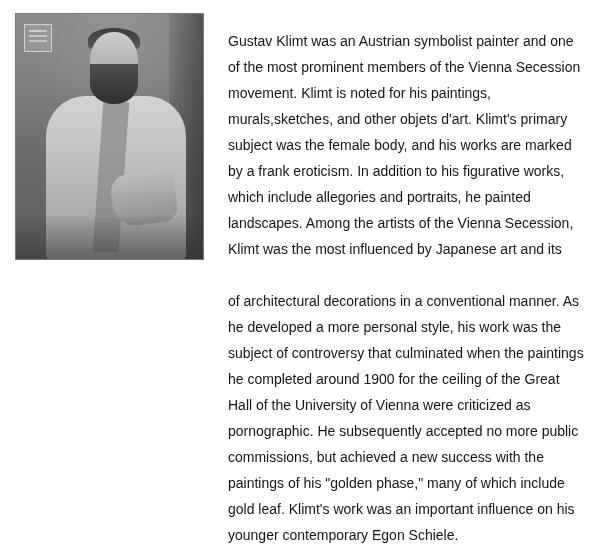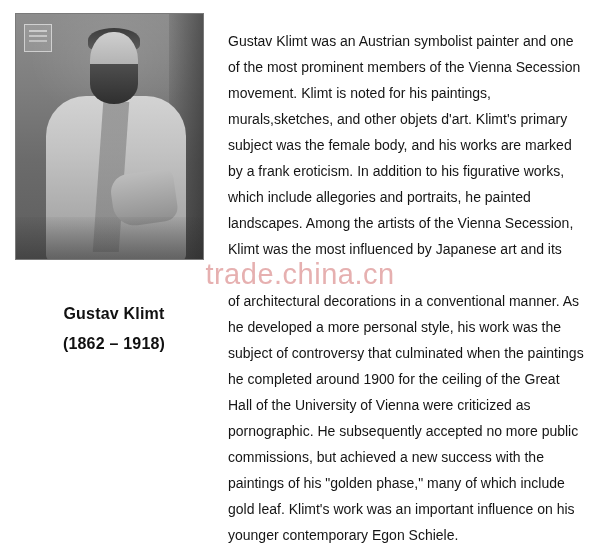--- a/index.html
+++ b/index.html
@@ -201,26 +201,21 @@
       <div class="portrait-band"></div>
       <div class="p-body"></div>
       <div class="p-arm"></div>
       <div class="p-hair"></div>
       <div class="p-head"></div>
       <div class="p-beard"></div>
       <div class="p-seat"></div>
       <div class="portrait-sign"></div>
     </div>
 
-    <div class="caption">
-      <span>Gustav Klimt</span>
-      <span class="line2">(1862 – 1918)</span>
-    </div>
   </div>
 
   <div class="right-col">
     <p class="body-text para-one">Gustav Klimt was an Austrian symbolist painter and one of the most prominent members of the Vienna Secession movement. Klimt is noted for his paintings, murals,sketches, and other objets d'art. Klimt's primary subject was the female body, and his works are marked by a frank eroticism. In addition to his figurative works, which include allegories and portraits, he painted landscapes. Among the artists of the Vienna Secession, Klimt was the most influenced by Japanese art and its</p>
     <p class="body-text para-two">of architectural decorations in a conventional manner. As he developed a more personal style, his work was the subject of controversy that culminated when the paintings he completed around 1900 for the ceiling of the Great Hall of the University of Vienna were criticized as pornographic. He subsequently accepted no more public commissions, but achieved a new success with the paintings of his "golden phase," many of which include gold leaf. Klimt's work was an important influence on his younger contemporary Egon Schiele.</p>
   </div>
 
-  <div class="watermark">trade.china.cn</div>
 
 </div>
 
 </body></html>

